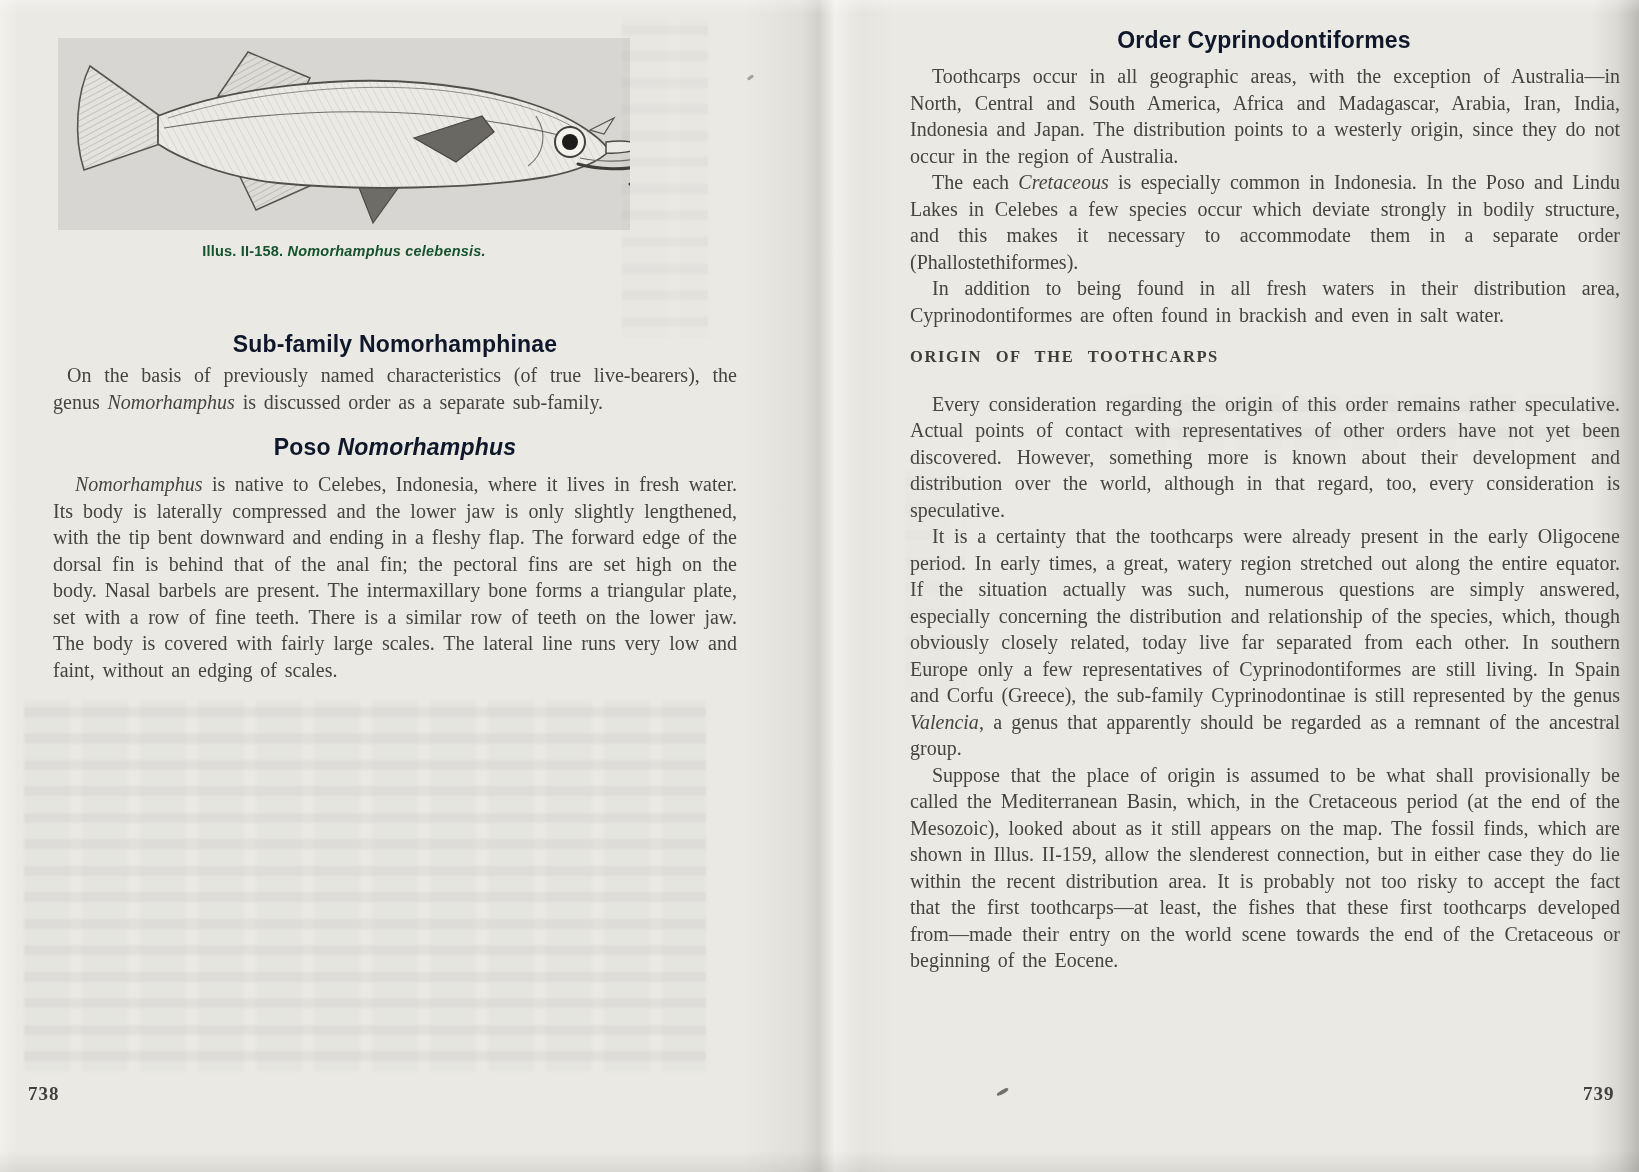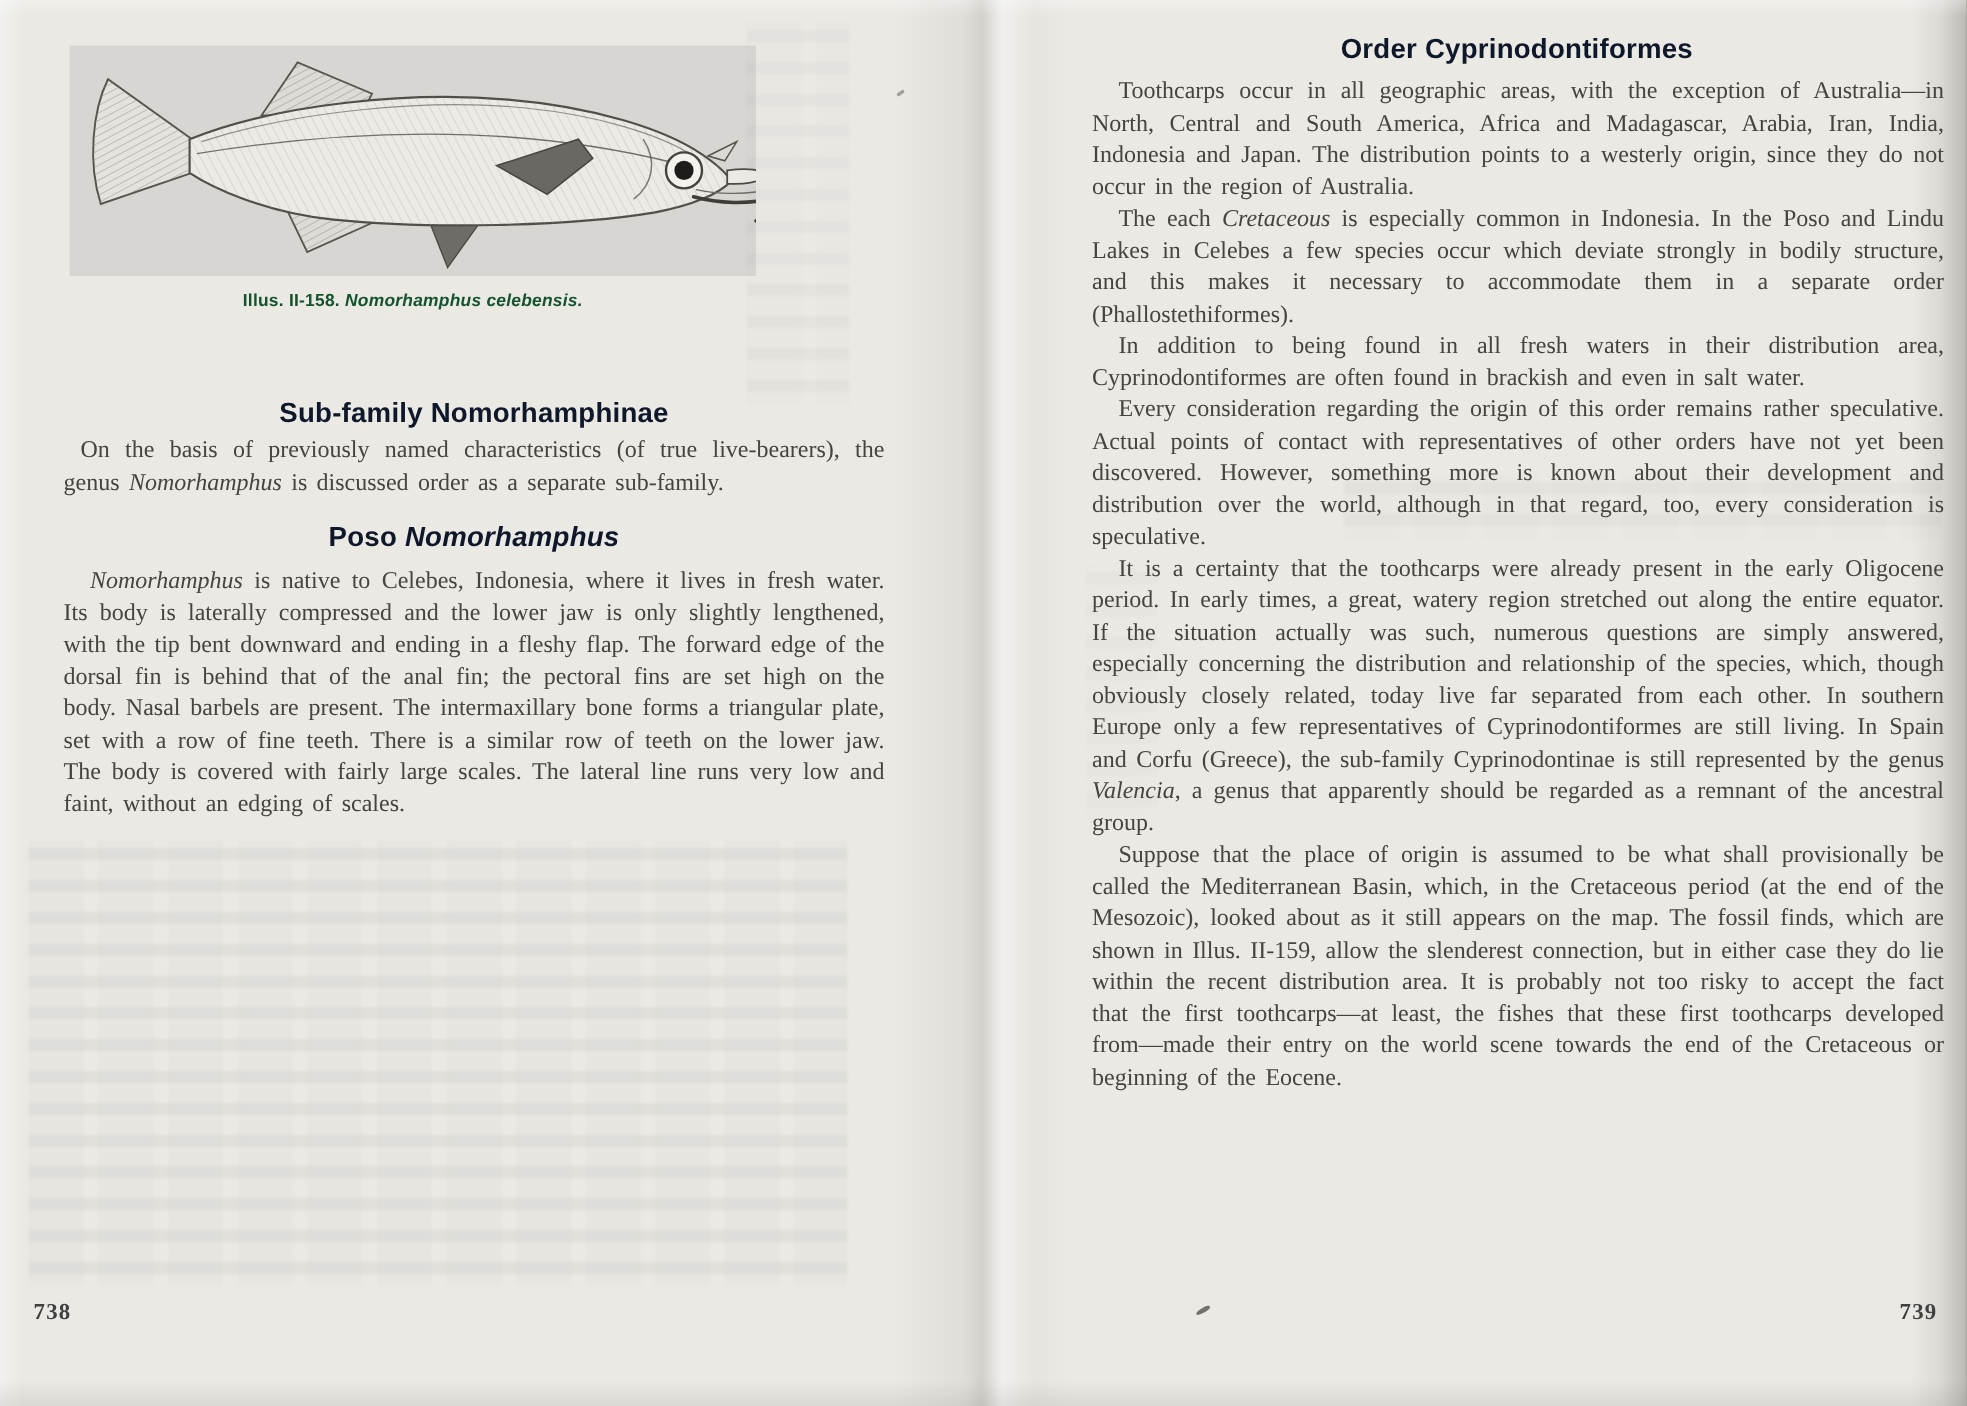--- a/index.html
+++ b/index.html
@@ -173,20 +173,21 @@
   <div>
 
     <div class="h-sans rp-title">Order Cyprinodontiformes</div>
 
     <div class="rp-col serif-body">
       <p>Toothcarps occur in all geographic areas, with the exception of Australia—in North, Central and South America, Africa and Madagascar, Arabia, Iran, India, Indonesia and Japan. The distribution points to a westerly origin, since they do not occur in the region of Australia.</p>
       <p>
         <span>The each </span><i>Cretaceous</i><span> is especially common in Indonesia. In the Poso and Lindu Lakes in Celebes a few species occur which deviate strongly in bodily structure, and this makes it necessary to accommodate them in a separate order (Phallostethiformes).</span>
       </p>
       <p>In addition to being found in all fresh waters in their distribution area, Cyprinodontiformes are often found in brackish and even in salt water.</p>
+      <div class="section-head">ORIGIN OF THE TOOTHCARPS</div>
       <p>Every consideration regarding the origin of this order remains rather speculative. Actual points of contact with representatives of other orders have not yet been discovered. However, something more is known about their development and distribution over the world, although in that regard, too, every consideration is speculative.</p>
       <p>
         <span>It is a certainty that the toothcarps were already present in the early Oligocene period. In early times, a great, watery region stretched out along the entire equator. If the situation actually was such, numerous questions are simply answered, especially concerning the distribution and relationship of the species, which, though obviously closely related, today live far separated from each other. In southern Europe only a few representatives of Cyprinodontiformes are still living. In Spain and Corfu (Greece), the sub-family Cyprinodontinae is still represented by the genus </span><i>Valencia</i><span>, a genus that apparently should be regarded as a remnant of the ancestral group.</span>
       </p>
       <p>Suppose that the place of origin is assumed to be what shall provisionally be called the Mediterranean Basin, which, in the Cretaceous period (at the end of the Mesozoic), looked about as it still appears on the map. The fossil finds, which are shown in Illus. II-159, allow the slenderest connection, but in either case they do lie within the recent distribution area. It is probably not too risky to accept the fact that the first toothcarps—at least, the fishes that these first toothcarps developed from—made their entry on the world scene towards the end of the Cretaceous or beginning of the Eocene.</p>
     </div>
 
     <div class="ghost faint" style="left:1120px;top:395px;width:498px;height:55px;"></div>
     <div class="ghost faint" style="left:905px;top:470px;width:60px;height:220px;opacity:.22;"></div>
 

